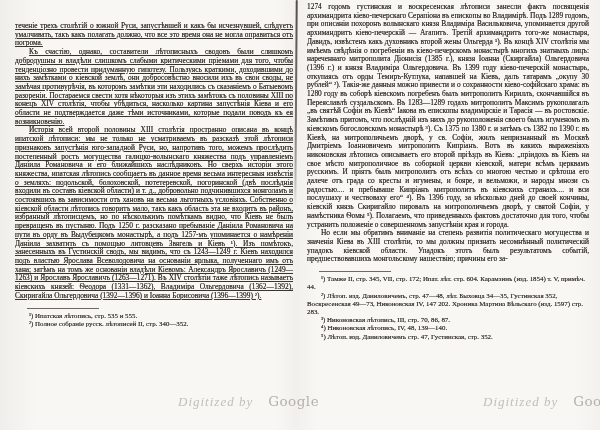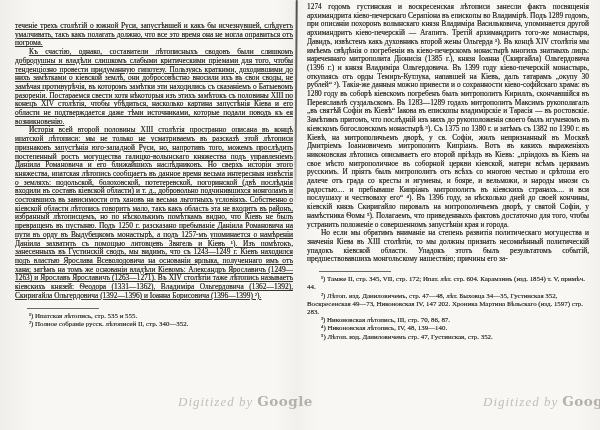--- a/index.html
+++ b/index.html
@@ -78,24 +78,23 @@
   .wm-left  { left: 178px; }
   .wm-right { left: 483px; }
   .wm-prefix {
     font-size: 13px;
     font-style: italic;
     letter-spacing: 1px;
     opacity: 0.8;
   }
   .wm-brand {
     font-size: 13.5px;
-    margin-left: 0;
+    margin-left: 11px;
     letter-spacing: 0.5px;
     font-family: "DejaVu Serif", serif;
-    font-weight: bold;
   }
 </style>
 </head>
 <body>
 
 <div class="gutter"></div>
 
 <div class="page page-left">
   <div class="pagebody">
     <p class="cont">теченіе трехъ столѣтій о южной Руси, запустѣвшей и какъ бы исчезнувшей, слѣдуетъ умалчивать, такъ какъ полагать должно, что все это время она не могла оправиться отъ погрома.</p>

